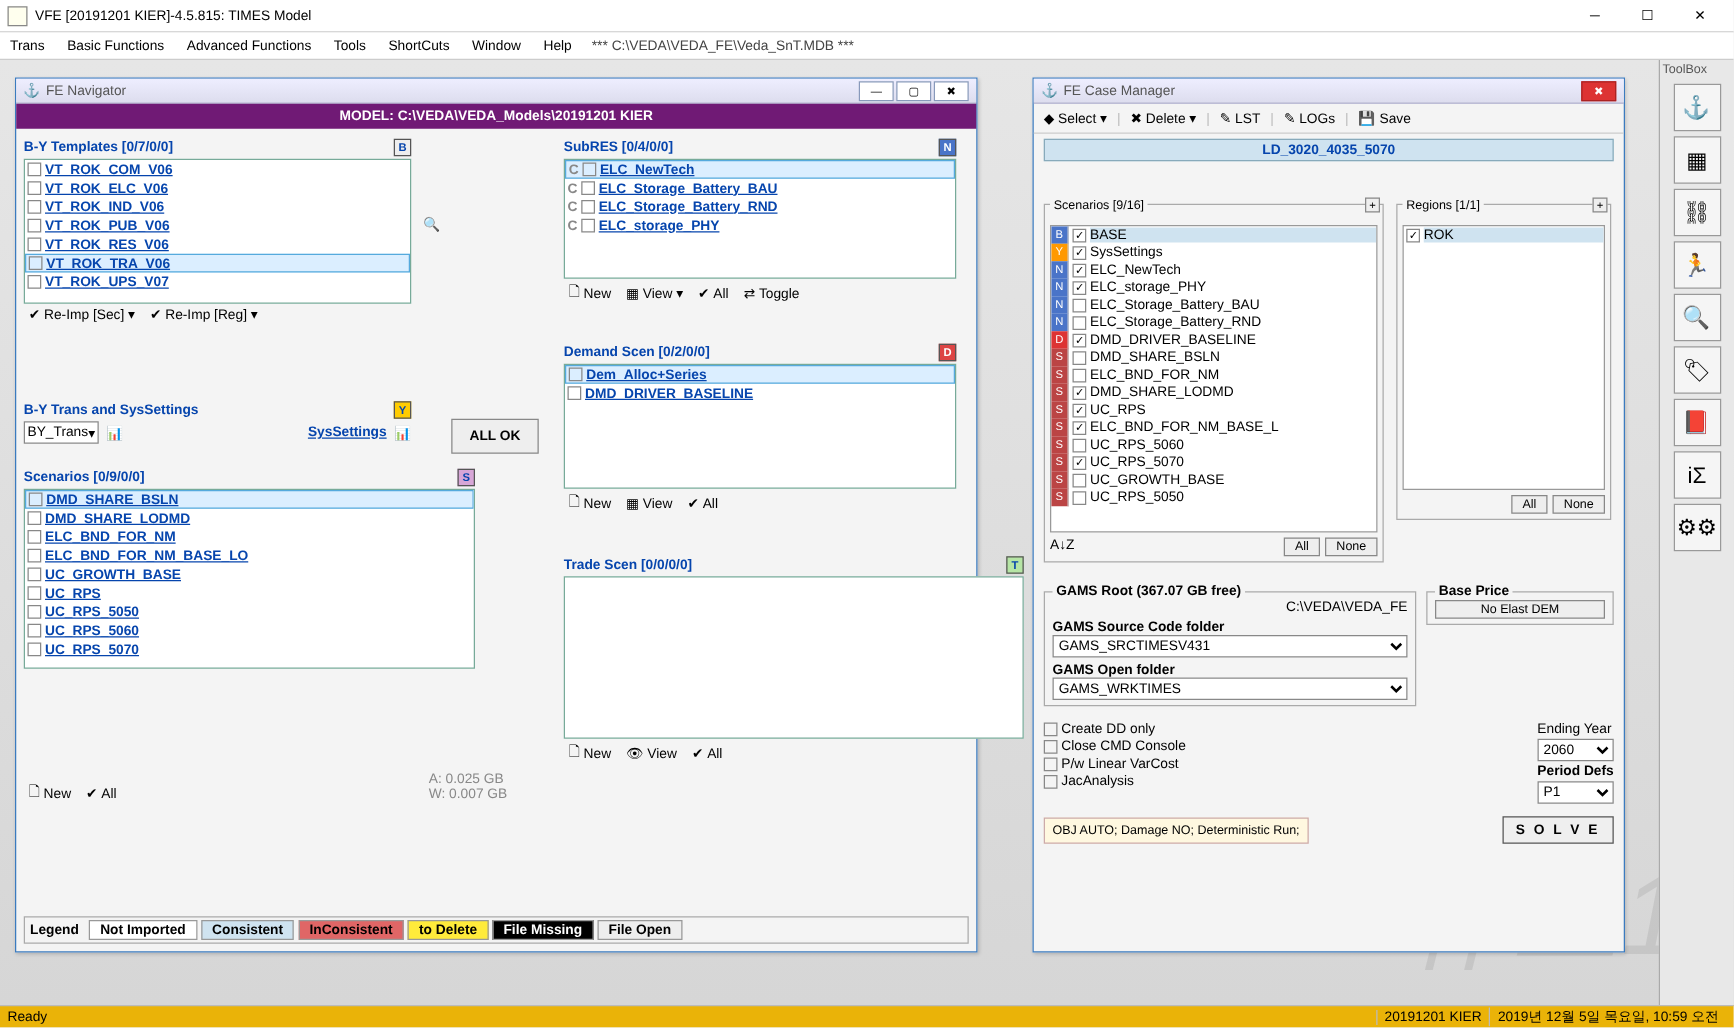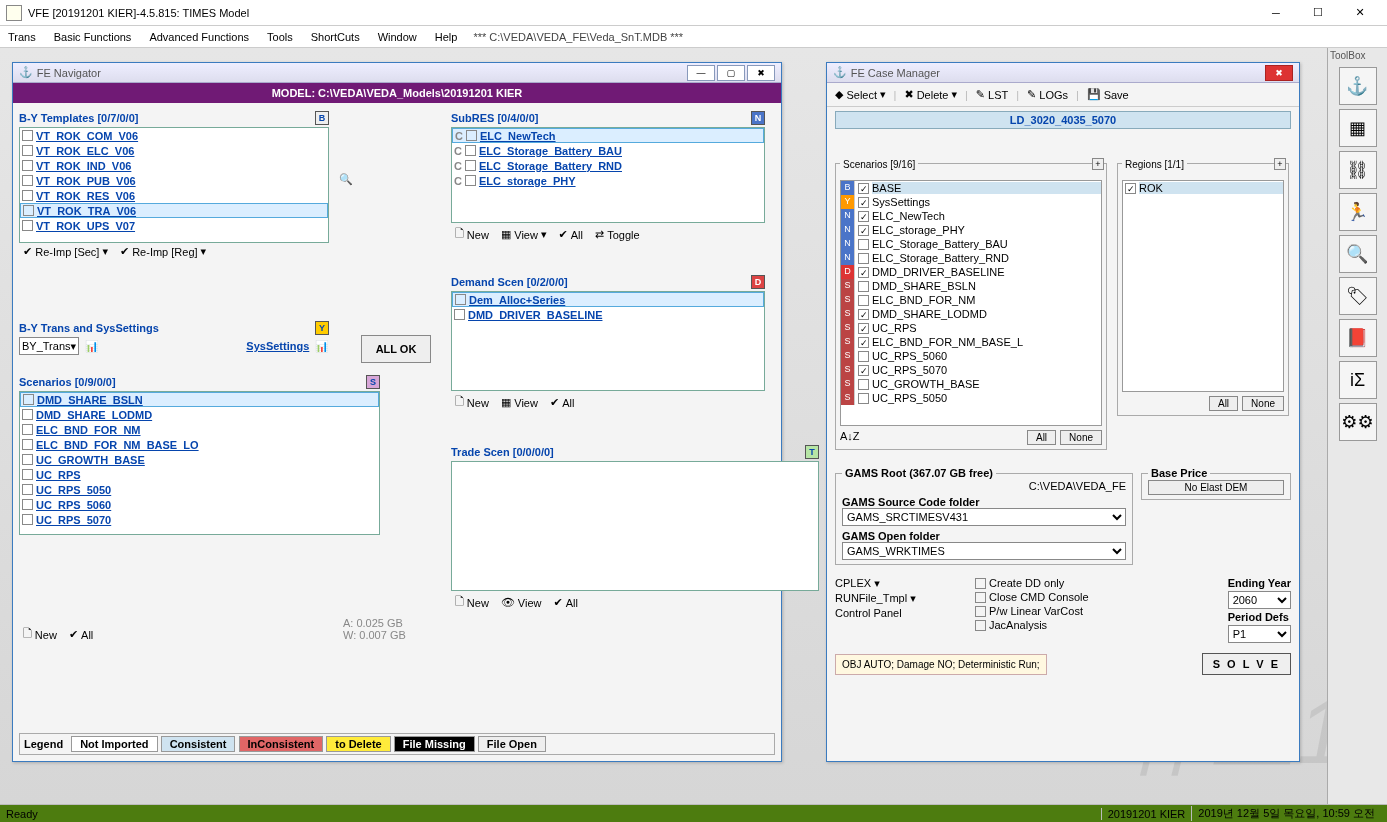--- a/index.html
+++ b/index.html
@@ -95,21 +95,21 @@
 .cbrow .cb { width: 11px; height: 11px; border: 1px solid #888; }
 
 .solverow { border: 1px solid #caa; background: #fff8e0; padding: 4px 6px; font-size: 10px; display: inline-block; }
 .solvebtn { border: 1px solid #555; padding: 4px 10px; font-weight: bold; letter-spacing: 2px; }
 
 
 .legend { position: absolute; bottom: 6px; left: 6px; right: 6px; border: 1px solid #aaa; padding: 4px; display: flex; align-items: center; gap: 8px; flex-wrap: wrap; }
 .legend .lt { font-weight: bold; }
 .legbtn { padding: 1px 8px; border: 1px solid #999; font-weight: bold; }
 
-.statusbar { position: absolute; bottom: 0; left: 0; right: 0; height: 18px; background: #4d7c0f; border-top: 1px solid #bbb; display: flex; align-items: center; padding: 0 6px; font-size: 10px; }
+.statusbar { position: absolute; bottom: 0; left: 0; right: 0; height: 18px; background: #eab308; border-top: 1px solid #bbb; display: flex; align-items: center; padding: 0 6px; font-size: 10px; }
 .statusbar .sp { flex: 1; }
 .statusbar .cell { border-left: 1px solid #bbb; padding: 0 6px; }
 
 .watermark { position: absolute; right: 40px; bottom: 10px; font-size: 90px; color: rgba(0,0,0,0.08); font-weight: 300; font-style: italic; pointer-events: none; }
 .allokbtn { width: 70px; height: 28px; border: 1px solid #888; background: #eee; font-weight: bold; }
 .combo { display:inline-flex;align-items:center;border:1px solid #888;background:#fff;height:18px;padding:0 2px; }
 </style>
 </head>
 <body>
 
@@ -496,45 +496,40 @@
         </div>
         <div style="width:150px;">
           <div class="grp2">
             <div class="gt">Base Price</div>
             <button class="smbtn" style="width:100%;">No Elast DEM</button>
           </div>
         </div>
       </div>
 
       <div class="optrow" style="margin-top:6px;">
-        <div class="optcol" style="width:130px;">
-          <span><span>CPLEX</span> ▾</span>
-          <span><span>RUNFile_Tmpl</span> ▾</span>
-          <span>Control Panel</span>
-        </div>
         <div class="optcol">
           <div class="cbrow">
               <div class="cb"></div>
               <span>Create DD only</span>
             </div>
           <div class="cbrow">
               <div class="cb"></div>
               <span>Close CMD Console</span>
             </div>
           <div class="cbrow">
               <div class="cb"></div>
               <span>P/w Linear VarCost</span>
             </div>
           <div class="cbrow">
               <div class="cb"></div>
               <span>JacAnalysis</span>
             </div>
         </div>
         <div class="optcol" style="margin-left:auto;">
-          <span style="font-weight:bold;">Ending Year</span>
+          <span style="font-weight:normal;">Ending Year</span>
           <select><option>2060</option></select>
           <span style="font-weight:bold;">Period Defs</span>
           <select><option>P1</option></select>
         </div>
       </div>
 
       <div style="display:flex;align-items:center;gap:12px;margin-top:10px;">
         <div class="solverow">OBJ AUTO; Damage NO; Deterministic Run;</div>
         <button class="solvebtn" style="margin-left:auto;">S O L V E</button>
       </div>

